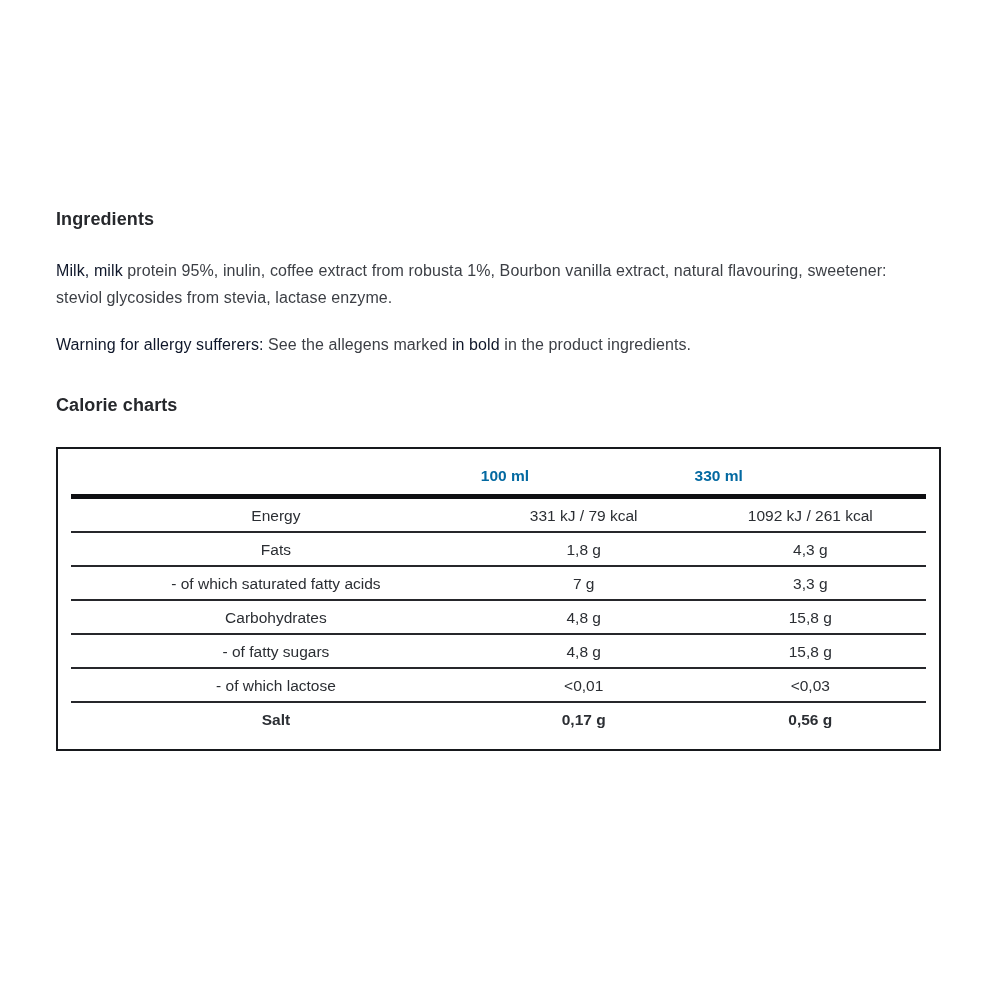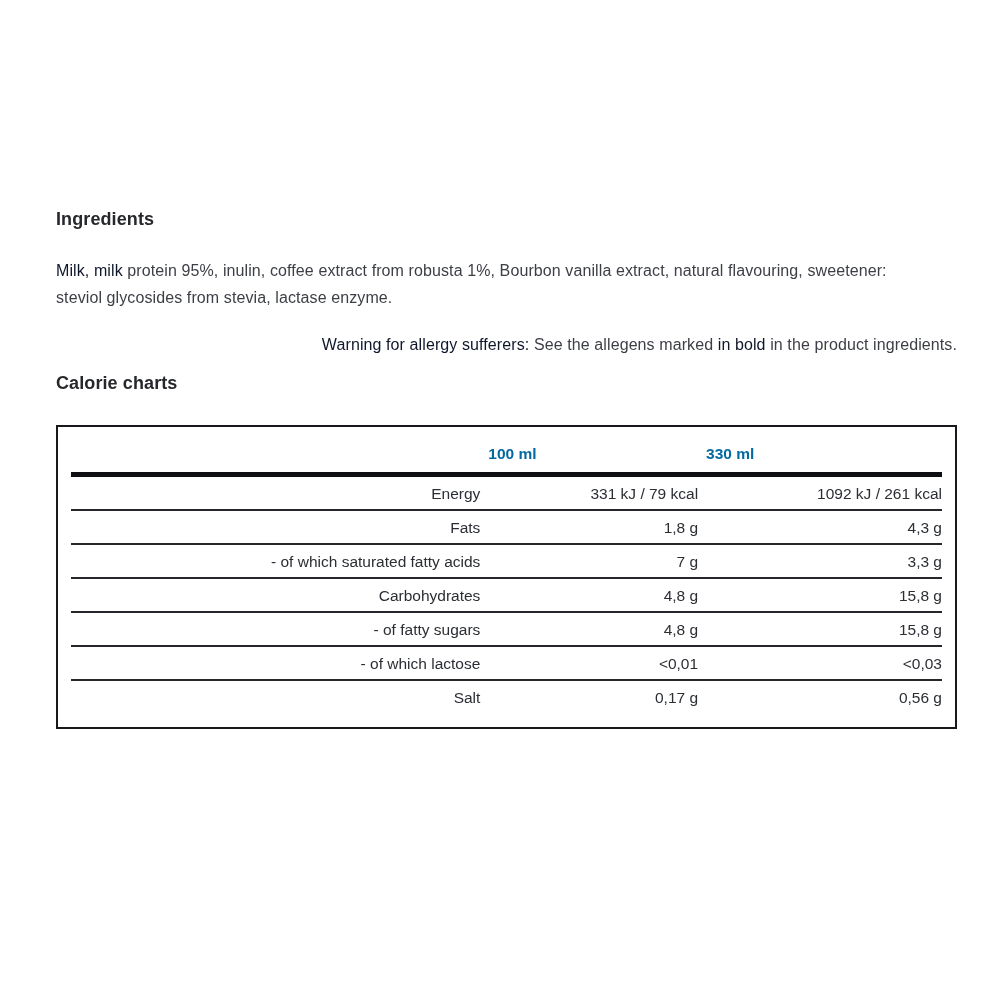--- a/index.html
+++ b/index.html
@@ -6,39 +6,39 @@
   html, body { background: #ffffff; }
   body {
     width: 1000px;
     height: 1000px;
     overflow: hidden;
     font-family: "Liberation Sans", sans-serif;
     color: #3c3f45;
     -webkit-font-smoothing: antialiased;
   }
   .content {
-    padding: 206px 43px 0 56px;
+    padding: 206px 59px 0 56px;
   }
   .heading {
     font-size: 18px;
     line-height: 26px;
     font-weight: 700;
     color: #26282c;
     letter-spacing: 0.1px;
   }
   .heading.ingredients-heading { margin-bottom: 25px; }
   .para {
     font-size: 16px;
     line-height: 27px;
     color: #3c3f45;
     letter-spacing: 0.1px;
   }
   .para strong { color: #0f172a; font-weight: 400; }
   .ingredients-text { margin-bottom: 20px; }
-  .warning-text { margin-bottom: 12px; text-align: right; }
+  .warning-text { margin-bottom: 34px; }
   .heading.calorie-heading { margin-bottom: 29px; }
 
   .table-wrap {
     border: 2px solid #17191d;
     padding: 0 13px;
     background: #ffffff;
   }
   table {
     width: 100%;
     border-collapse: collapse;
@@ -50,30 +50,30 @@
   thead th {
     text-align: left;
     font-size: 15.5px;
     line-height: 17px;
     font-weight: 700;
     color: #0369a1;
     padding: 18px 0 10px 8px;
   }
   thead tr { border-bottom: 5px solid #0e0f12; }
   tbody td {
-    text-align: right;
+    text-align: center;
     font-size: 15.5px;
     line-height: 17px;
     font-weight: 400;
     color: #2b2e33;
     padding: 7.5px 0 7.5px 8px;
   }
   tbody tr { border-bottom: 2px solid #26272b; }
   tbody tr:last-child { border-bottom: none; }
-  tbody tr:last-child td { padding-bottom: 21px; }
+  tbody tr:last-child td { padding-bottom: 21px; font-weight: bold; }
 </style>
 </head>
 <body>
 
 <div class="content">
 
   <h2 class="heading ingredients-heading">Ingredients</h2>
 
   <p class="para ingredients-text"><strong>Milk, milk</strong><span> protein 95%, inulin, coffee extract from robusta 1%, Bourbon vanilla extract, natural flavouring, sweetener:</span><br><span>steviol glycosides from stevia, lactase enzyme.</span></p>
 

